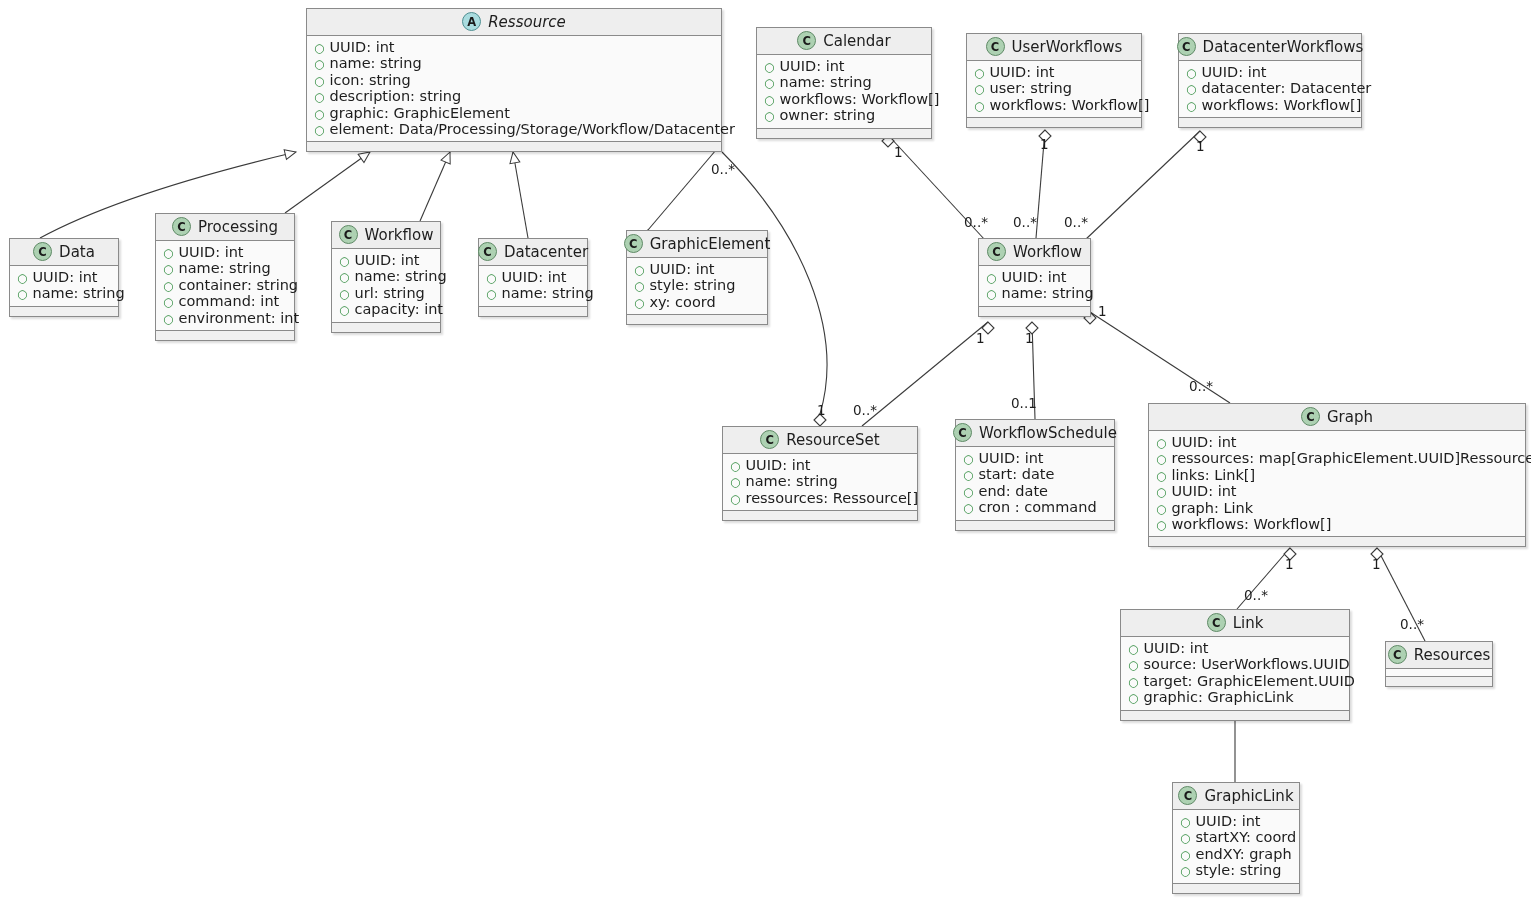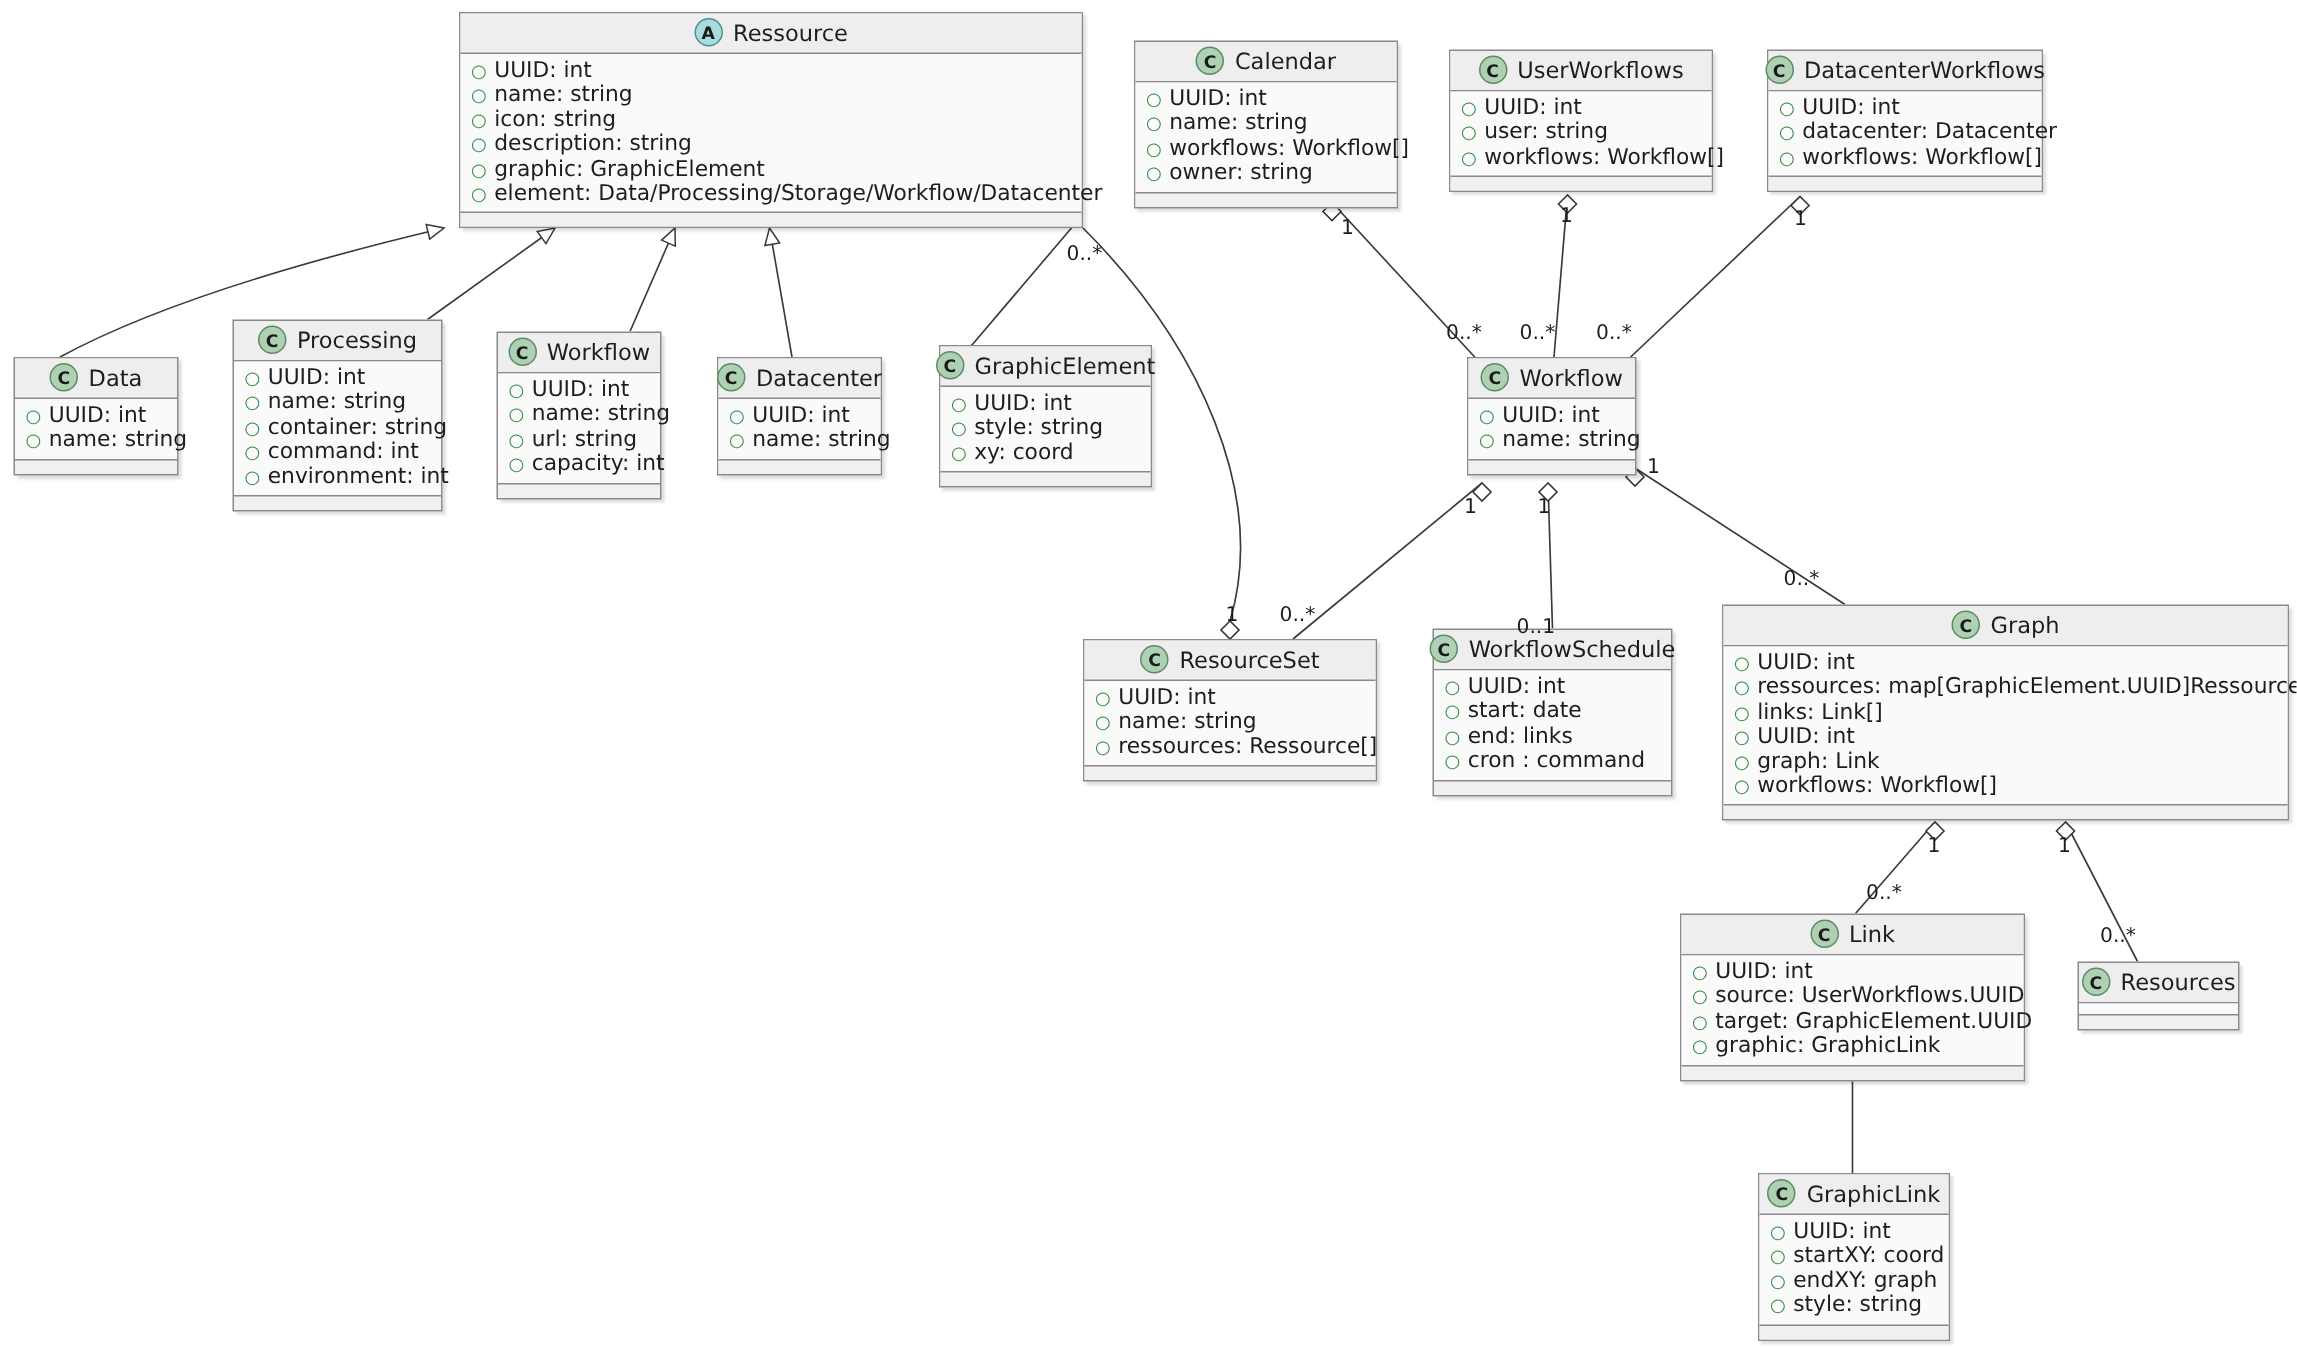--- a/index.html
+++ b/index.html
@@ -7,21 +7,21 @@
        font-family:"DejaVu Sans","Liberation Sans",sans-serif;}
   #canvas{position:absolute;left:0;top:0;width:1531px;height:900px;}
   #edges{position:absolute;left:0;top:0;width:1531px;height:900px;pointer-events:none;}
 
   .umlclass{position:absolute;box-sizing:border-box;border:1px solid #8a8a8a;
             background:#fafafa;box-shadow:2px 2px 2px rgba(0,0,0,0.14);}
   .hdr{background:#eeeeee;border-bottom:1px solid #8a8a8a;
        padding:3px 8px 4px 8px;text-align:center;white-space:nowrap;
        display:flex;align-items:center;justify-content:center;gap:7px;}
   .hdr .cname{font-size:15px;color:#1d1d1d;}
-  .hdr.abstract .cname{}
+  .hdr.abstract .cname{font-style:italic;}
   .badge{width:17px;height:17px;border-radius:50%;display:inline-flex;
          align-items:center;justify-content:center;font-size:11.5px;
          font-weight:bold;color:#1a1a1a;flex:0 0 auto;}
   .badge.c{background:#add1b2;border:1px solid #5f8a66;}
   .badge.a{background:#a9dcdf;border:1px solid #4f8f92;}
   .attrs{padding:3px 6px 4px 7px;background:#fafafa;}
   .attrs.empty{min-height:7px;padding:0;}
   .attr{font-size:14.5px;color:#1d1d1d;white-space:nowrap;line-height:16.4px;
         display:flex;align-items:baseline;gap:5px;}
   .vis{color:#2e8b3d;font-size:12px;line-height:1;}
@@ -339,21 +339,21 @@
           <div class="attr">
             <span class="vis">○</span>
             <span>UUID: int</span>
           </div>
           <div class="attr">
             <span class="vis">○</span>
             <span>start: date</span>
           </div>
           <div class="attr">
             <span class="vis">○</span>
-            <span>end: links</span>
+            <span>end: date</span>
           </div>
           <div class="attr">
             <span class="vis">○</span>
             <span>cron : command</span>
           </div>
         </div>
         <div class="foot"></div>
       </div>
       <div class="umlclass" style="left: 1148px; top: 403px; width: 378px;">
         <div class="hdr">
@@ -451,21 +451,21 @@
       <span class="card" style="left: 711px; top: 161px;">0..*</span>
       <span class="card" style="left: 894px; top: 144px;">1</span>
       <span class="card" style="left: 964px; top: 214px;">0..*</span>
       <span class="card" style="left: 1040px; top: 136px;">1</span>
       <span class="card" style="left: 1013px; top: 214px;">0..*</span>
       <span class="card" style="left: 1196px; top: 138px;">1</span>
       <span class="card" style="left: 1064px; top: 214px;">0..*</span>
       <span class="card" style="left: 817px; top: 402px;">1</span>
       <span class="card" style="left: 853px; top: 402px;">0..*</span>
       <span class="card" style="left: 976px; top: 330px;">1</span>
-      <span class="card" style="left: 1011px; top: 410px;">0..1</span>
+      <span class="card" style="left: 1011px; top: 395px;">0..1</span>
       <span class="card" style="left: 1025px; top: 330px;">1</span>
       <span class="card" style="left: 1098px; top: 303px;">1</span>
       <span class="card" style="left: 1189px; top: 378px;">0..*</span>
       <span class="card" style="left: 1285px; top: 556px;">1</span>
       <span class="card" style="left: 1244px; top: 587px;">0..*</span>
       <span class="card" style="left: 1372px; top: 556px;">1</span>
       <span class="card" style="left: 1400px; top: 616px;">0..*</span>
     </div>
 </div>
 

